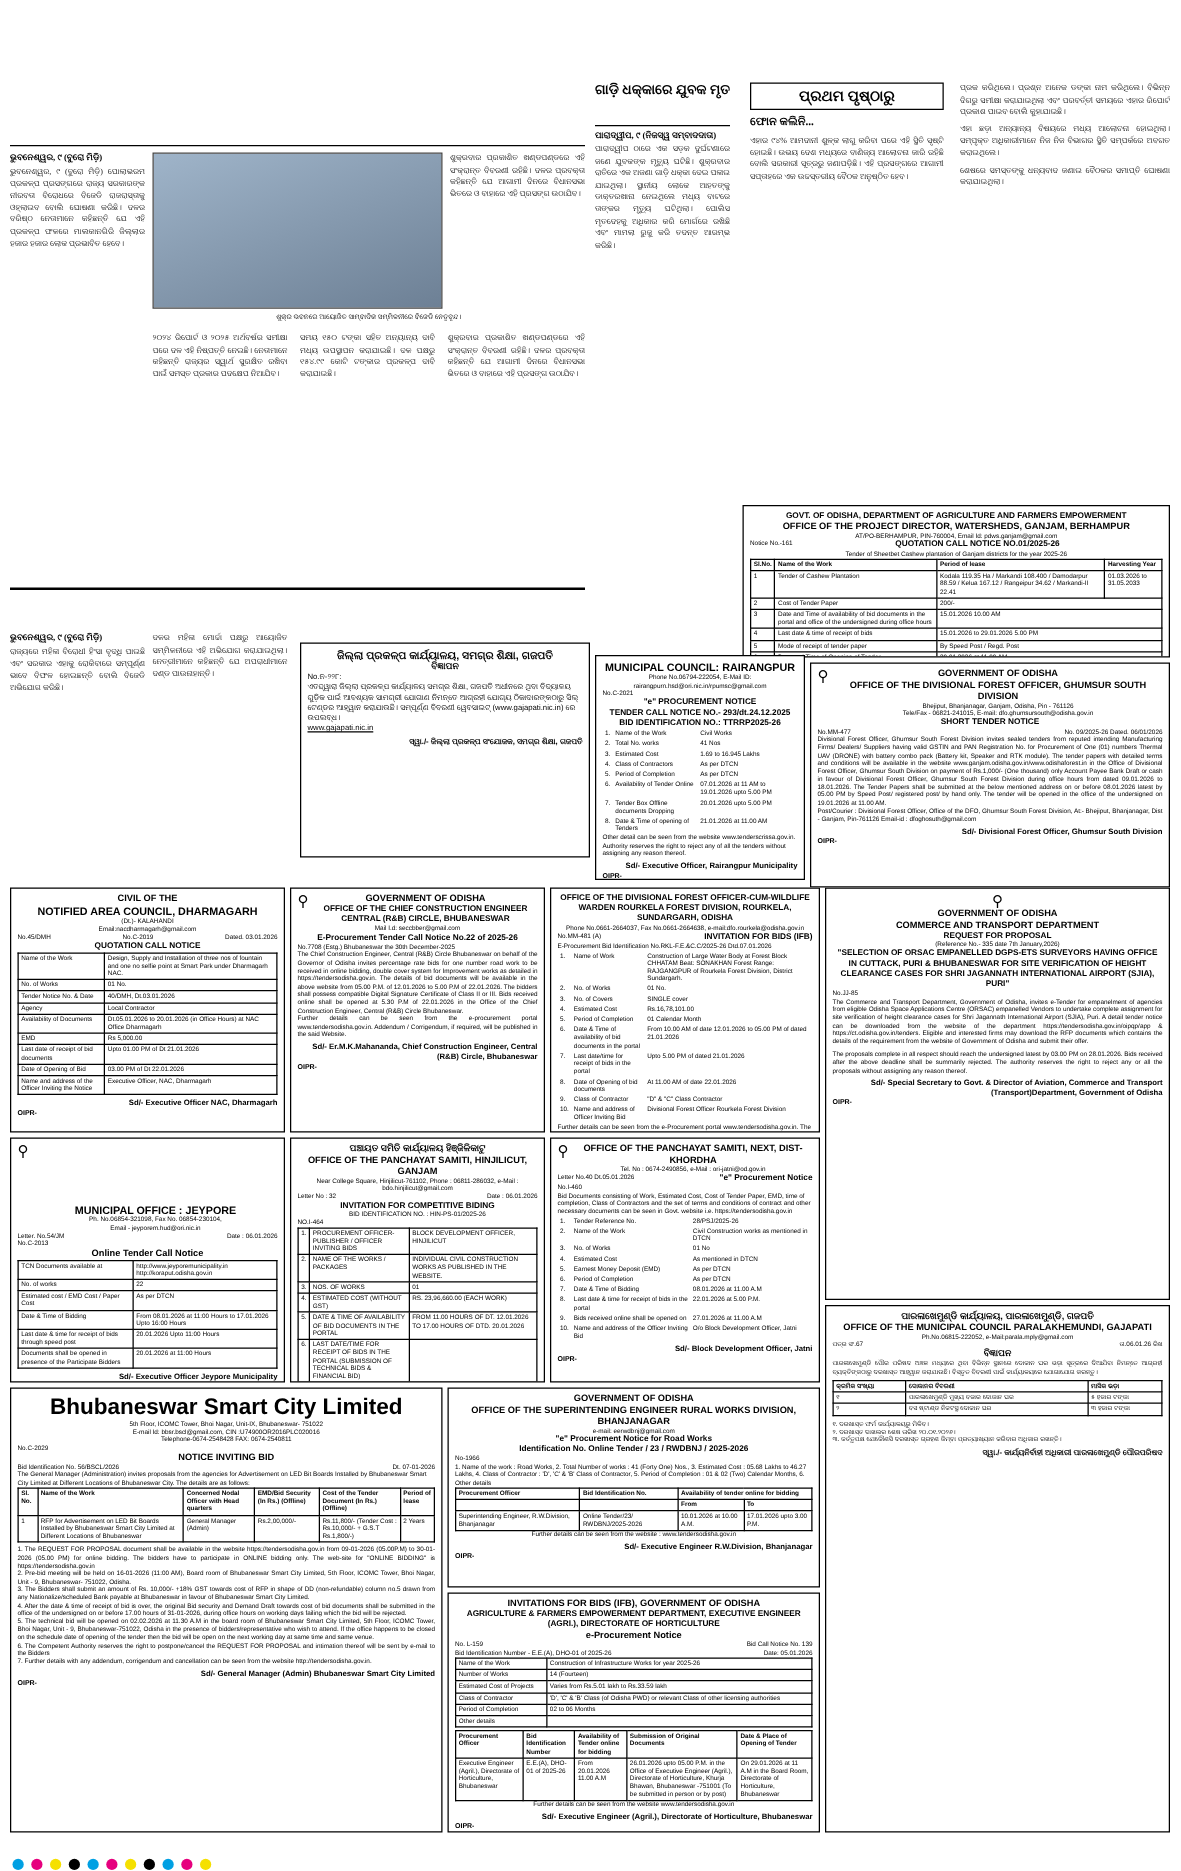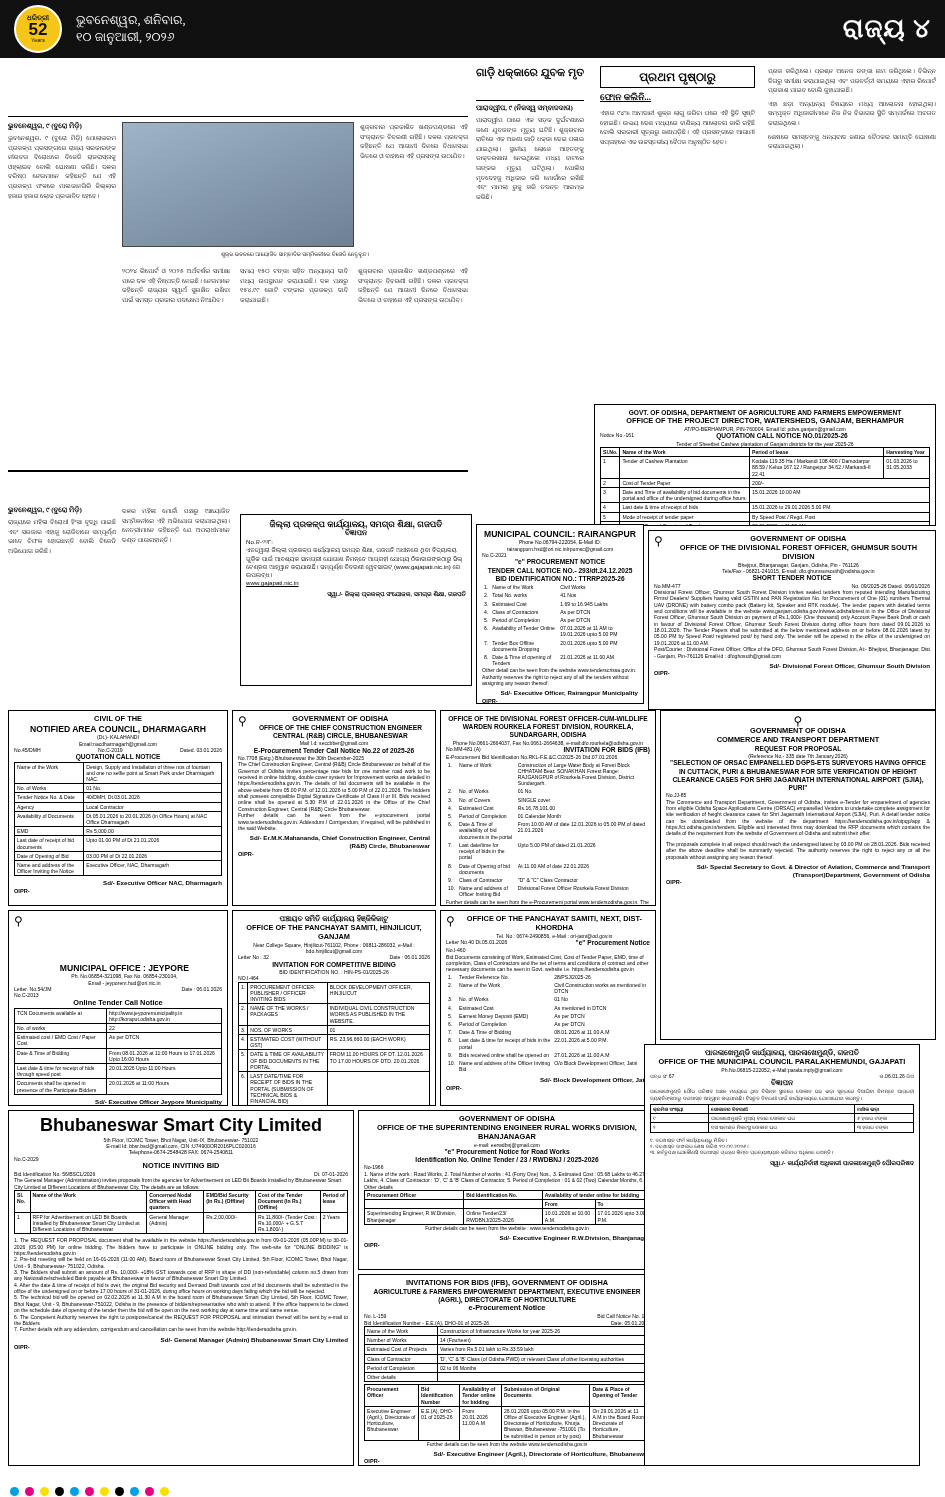--- a/index.html
+++ b/index.html
@@ -67,34 +67,20 @@
 
   
   .colorbar { position:absolute; left:0; bottom:0; width:945px; height:12px; display:flex; align-items:center; gap:6px; padding-left:10px; background:#fff; }
   .dot { width:9px; height:9px; border-radius:50%; }
 </style>
 </head>
 <body>
 
 <div class="page">
 
-  <div class="masthead">
-    <div class="mh-left">
-      <div class="logo-badge">
-        <span class="lg-top">ଧରିତ୍ରୀ</span>
-        <span class="lg-num">52</span>
-        <span class="lg-bot">Years</span>
-      </div>
-      <div class="mh-place">
-        <div>ଭୁବନେଶ୍ୱର, ଶନିବାର,</div>
-        <div>୧୦ ଜାନୁଆରୀ, ୨୦୨୬</div>
-      </div>
-    </div>
-    <div class="mh-section">ରାଜ୍ୟ  ୪</div>
-  </div>
 
   <div class="rule-h" style="left:8px; top:116px; width:460px;"></div>
 
   <div class="box noborder" style="left:8px; top:122px; width:108px; height:340px;">
     <div class="byline">ଭୁବନେଶ୍ୱର, ୯ (ବୁରୋ ମିଡ଼ି)</div>
     <div class="body-col" style="margin-top:3px;">ଭୁବନେଶ୍ୱର, ୯ (ବୁରୋ ମିଡ଼ି) ପୋଲାଭରମ ପ୍ରକଳ୍ପ ପ୍ରସଙ୍ଗରେ ରାଜ୍ୟ ସରକାରଙ୍କ ନୀରବତା ବିରୋଧରେ ବିଜେଡି ରାଜରାସ୍ତାକୁ ଓହ୍ଲାଇବ ବୋଲି ଘୋଷଣା କରିଛି। ଦଳର ବରିଷ୍ଠ ନେତାମାନେ କହିଛନ୍ତି ଯେ ଏହି ପ୍ରକଳ୍ପ ଫଳରେ ମାଲକାନଗିରି ଜିଲ୍ଲାର ହଜାର ହଜାର ଲୋକ ପ୍ରଭାବିତ ହେବେ।</div>
   </div>
   <div class="photo" style="position:absolute; left:122px; top:122px; width:232px; height:125px;"></div>
   <div class="box noborder" style="left:122px; top:249px; width:346px; height:14px;">
     <div class="capt">ଶୁକ୍ର ଭବନରେ ଆୟୋଜିତ ସାମ୍ବାଦିକ ସମ୍ମିଳନୀରେ ବିଜେଡି ନେତୃବୃନ୍ଦ।</div>
@@ -127,21 +113,21 @@
   <div class="rule-h" style="left:476px; top:100px; width:108px;"></div>
   <div class="box noborder" style="left:476px; top:104px; width:108px; height:400px;">
     <div class="byline">ପାରାଦ୍ୱୀପ, ୯ (ନିଜସ୍ୱ ସମ୍ବାଦଦାତା)</div>
     <div class="body-col" style="margin-top:3px;">ପାରାଦ୍ୱୀପ ଠାରେ ଏକ ସଡ଼କ ଦୁର୍ଘଟଣାରେ ଜଣେ ଯୁବକଙ୍କ ମୃତ୍ୟୁ ଘଟିଛି। ଶୁକ୍ରବାର ରାତିରେ ଏକ ଅଜଣା ଗାଡ଼ି ଧକ୍କା ଦେଇ ପଳାଇ ଯାଇଥିଲା। ସ୍ଥାନୀୟ ଲୋକେ ଆହତଙ୍କୁ ଡାକ୍ତରଖାନା ନେଇଥିଲେ ମଧ୍ୟ ବାଟରେ ତାଙ୍କର ମୃତ୍ୟୁ ଘଟିଥିଲା। ପୋଲିସ ମୃତଦେହକୁ ଅଧିକାର କରି ମୋର୍ଗରେ ରଖିଛି ଏବଂ ମାମଲା ରୁଜୁ କରି ତଦନ୍ତ ଆରମ୍ଭ କରିଛି।</div>
   </div>
 
   <div class="box" style="left:600px; top:66px; width:155px; height:22px; border:1.5px solid #000;">
     <div style="font-size:12px; font-weight:bold; text-align:center; line-height:20px;">ପ୍ରଥମ ପୃଷ୍ଠାରୁ</div>
   </div>
   <div class="box noborder" style="left:600px; top:92px; width:155px; height:14px;">
-    <div style="font-size:9px; font-weight:bold;text-decoration:underline;">ଫୋନ କଲିନି...</div>
+    <div style="font-size:9px; font-weight:bold;">ଫୋନ କଲିନି...</div>
   </div>
   <div class="box noborder" style="left:600px; top:108px; width:155px; height:395px;">
     <div class="body-col">ଏହାର ୯୪% ଆମଦାନୀ ଶୁଳ୍କ ଲାଗୁ କରିବା ପରେ ଏହି ସ୍ଥିତି ସୃଷ୍ଟି ହୋଇଛି। ଉଭୟ ଦେଶ ମଧ୍ୟରେ ବାଣିଜ୍ୟ ଆଲୋଚନା ଜାରି ରହିଛି ବୋଲି ସରକାରୀ ସୂତ୍ରରୁ ଜଣାପଡ଼ିଛି। ଏହି ପ୍ରସଙ୍ଗରେ ଆଗାମୀ ସପ୍ତାହରେ ଏକ ଉଚ୍ଚସ୍ତରୀୟ ବୈଠକ ଅନୁଷ୍ଠିତ ହେବ।</div>
   </div>
 
   <div class="box noborder" style="left:768px; top:66px; width:168px; height:370px;">
     <div class="body-col">ପ୍ରକ କରିଥିଲେ। ପ୍ରଶ୍ନ ଅନେକ ଡଙ୍କା ନାମ କରିଥିଲେ। ବିଭିନ୍ନ ଦିଗରୁ ସମୀକ୍ଷା କରାଯାଇଥିଲା ଏବଂ ପରବର୍ତ୍ତୀ ସମୟରେ ଏହାର ରିପୋର୍ଟ ପ୍ରକାଶ ପାଇବ ବୋଲି କୁହାଯାଇଛି।</div>
     <div class="body-col" style="margin-top:4px;">ଏହା ଛଡ଼ା ଅନ୍ୟାନ୍ୟ ବିଷୟରେ ମଧ୍ୟ ଆଲୋଚନା ହୋଇଥିଲା। ସମ୍ପୃକ୍ତ ଅଧିକାରୀମାନେ ନିଜ ନିଜ ବିଭାଗର ସ୍ଥିତି ସମ୍ପର୍କରେ ଅବଗତ କରାଇଥିଲେ।</div>
     <div class="body-col" style="margin-top:4px;">ଶେଷରେ ସମସ୍ତଙ୍କୁ ଧନ୍ୟବାଦ ଜଣାଇ ବୈଠକର ସମାପ୍ତି ଘୋଷଣା କରାଯାଇଥିଲା।</div>
   </div>
@@ -774,21 +760,21 @@
           <td>On 29.01.2026 at 11 A.M in the Board Room, Directorate of Horticulture, Bhubaneswar</td>
         </tr>
       </tbody>
         </table>
       <div class="xsmall ctr">Further details can be seen from the website www.tendersodisha.gov.in</div>
       <div class="sign">Sd/- Executive Engineer (Agril.), Directorate of Horticulture, Bhubaneswar</div>
       <div class="oipr">OIPR-</div>
     </div>
   </div>
 
-  <div class="box" style="left:644px; top:1044px; width:276px; height:422px;">
+  <div class="box" style="left:660px; top:1044px; width:276px; height:422px;">
     <div class="ad">
       <div class="t2">ପାରଳାଖେମୁଣ୍ଡି କାର୍ଯ୍ୟାଳୟ, ପାରଳାଖେମୁଣ୍ଡି, ଗଜପତି</div>
       <div class="t2">OFFICE OF THE MUNICIPAL COUNCIL PARALAKHEMUNDI, GAJAPATI</div>
       <div class="xsmall ctr">Ph.No.06815-222052, e-Mail:parala.mply@gmail.com</div>
       <div class="row">
           <span class="xsmall">ପତ୍ର ସଂ.67</span>
           <span class="xsmall">ତା.06.01.26 ରିଖ</span>
         </div>
       <div class="t2">ବିଜ୍ଞାପନ</div>
       <div class="xsmall" style="text-align:justify;">ପାରଳାଖେମୁଣ୍ଡି ପୌର ପରିଷଦ ଅଞ୍ଚଳ ମଧ୍ୟରେ ଥିବା ବିଭିନ୍ନ ସ୍ଥାନରେ ଦୋକାନ ଘର ଭଡ଼ା ସୂତ୍ରରେ ଦିଆଯିବା ନିମନ୍ତେ ଆଗ୍ରହୀ ବ୍ୟକ୍ତିଙ୍କଠାରୁ ଦରଖାସ୍ତ ଆହ୍ୱାନ କରାଯାଉଛି। ବିସ୍ତୃତ ବିବରଣୀ ପାଇଁ କାର୍ଯ୍ୟାଳୟରେ ଯୋଗାଯୋଗ କରନ୍ତୁ।</div>

